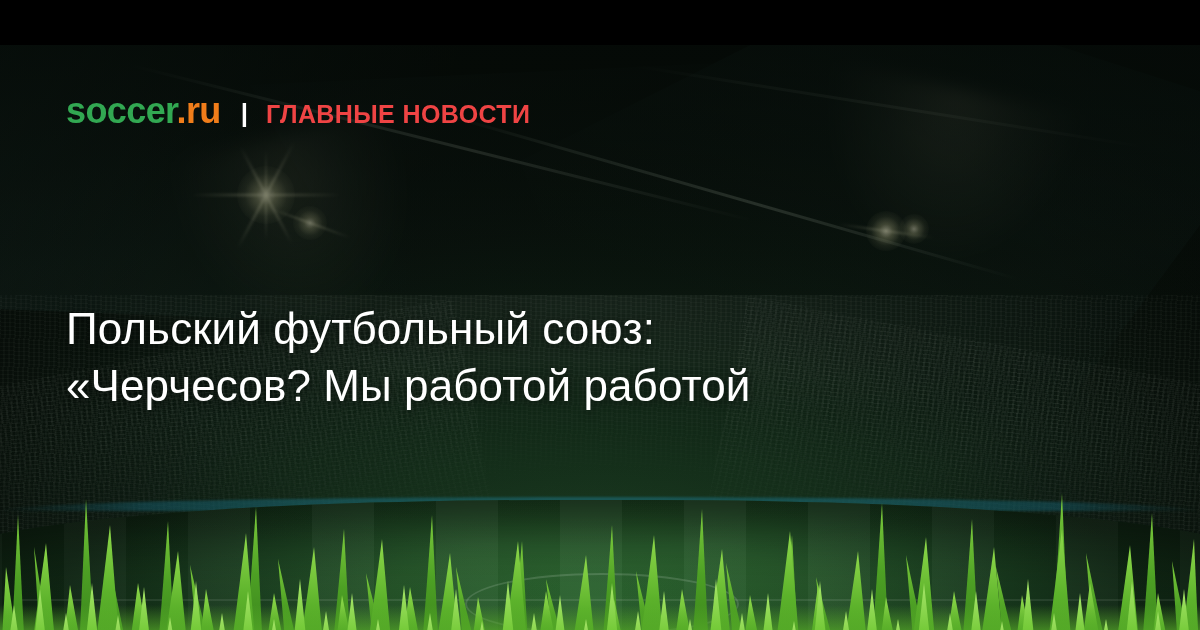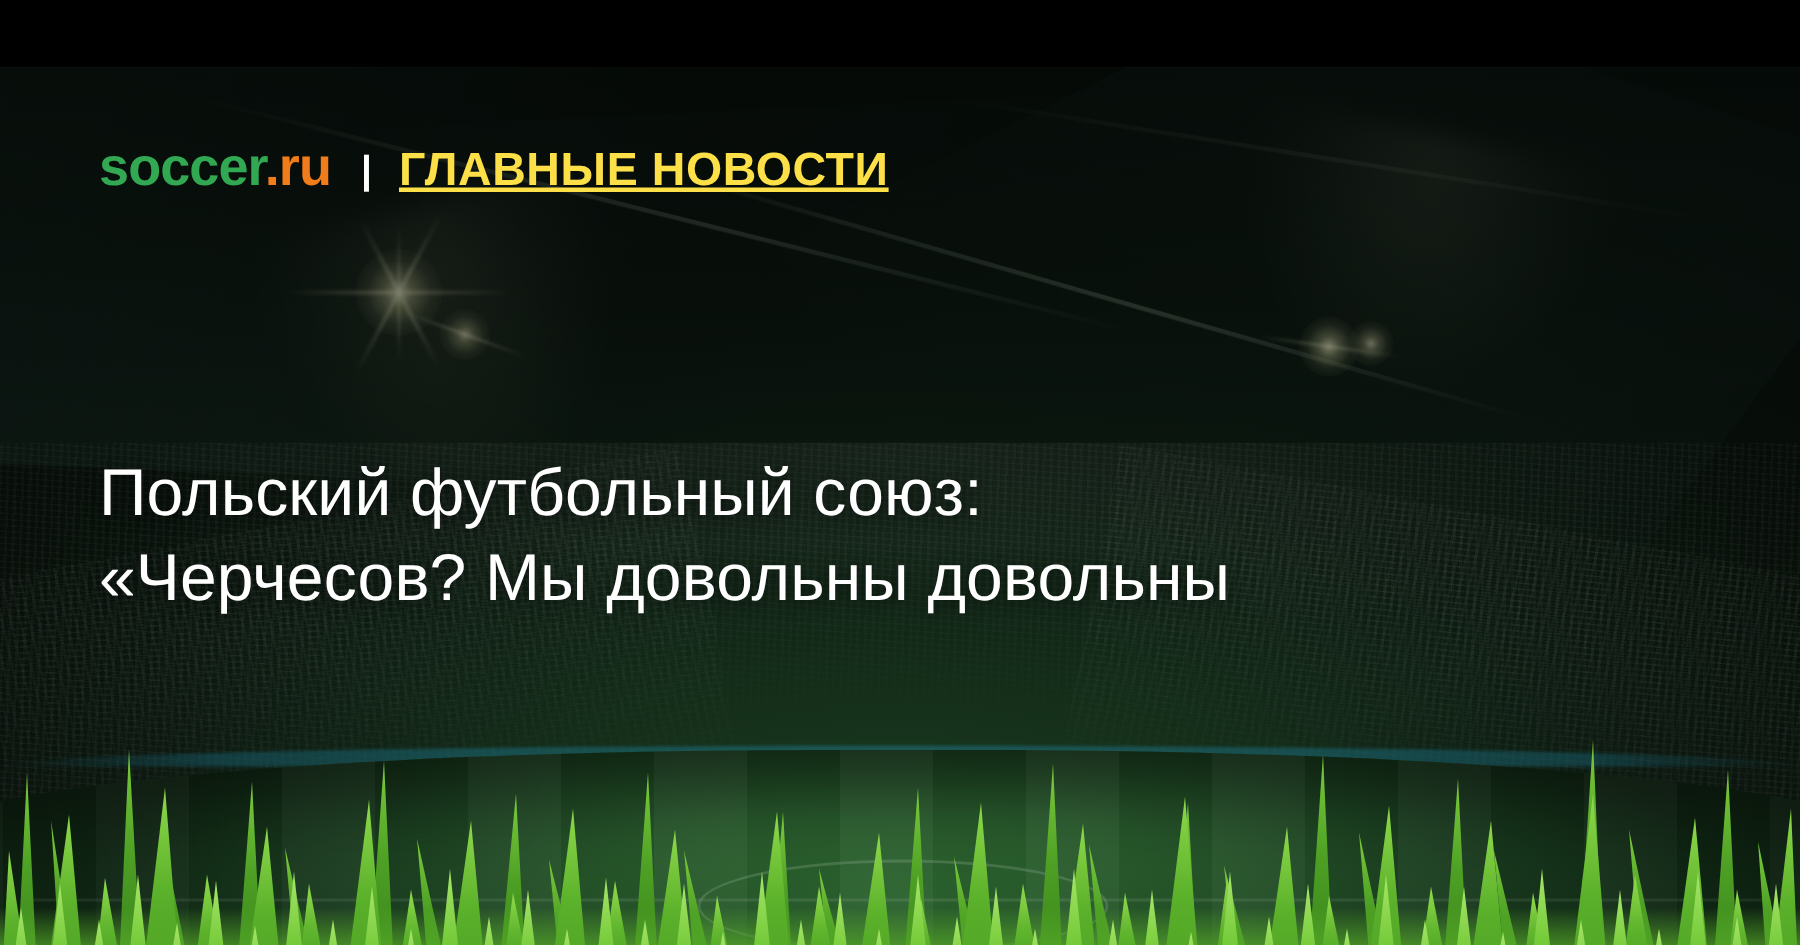--- a/index.html
+++ b/index.html
@@ -266,27 +266,26 @@
   .header-sep {
     color: #ffffff;
     font-size: 26px;
     font-weight: 700;
     line-height: 1;
     margin: 0 18px 0 20px;
     position: relative;
     top: -1px;
   }
   .header-label {
-    color: #fde047;
-    font-size: 31px;
+    color: #ef4444;
+    font-size: 25px;
     font-weight: 700;
     letter-spacing: 0.4px;
     line-height: 1;
     white-space: nowrap;
-    text-decoration: underline;
   }
 
   
   .headline {
     position: absolute;
     left: 66px;
     top: 226px;
     width: 1030px;
     z-index: 6;
     color: #ffffff;
@@ -354,21 +353,21 @@
   </div>
 
   <div class="header">
     <span class="logo"><span class="logo-soccer">soccer</span><span class="logo-ru">.ru</span></span>
     <span class="header-sep">|</span>
     <span class="header-label">ГЛАВНЫЕ НОВОСТИ</span>
   </div>
 
   <h1 class="headline">
     <span class="headline-line">Польский футбольный союз:</span>
-    <span class="headline-line">«Черчесов? Мы довольны довольны</span>
+    <span class="headline-line">«Черчесов? Мы работой работой</span>
   </h1>
 
   <div class="grass">
     <svg viewBox="0 0 1200 220" preserveAspectRatio="none" aria-hidden="true">
       <defs>
         <linearGradient id="gBladeA" x1="0" y1="1" x2="0" y2="0">
           <stop offset="0%" stop-color="#3f8f1e"></stop>
           <stop offset="55%" stop-color="#5cb22b"></stop>
           <stop offset="100%" stop-color="#8fd94b"></stop>
         </linearGradient>

